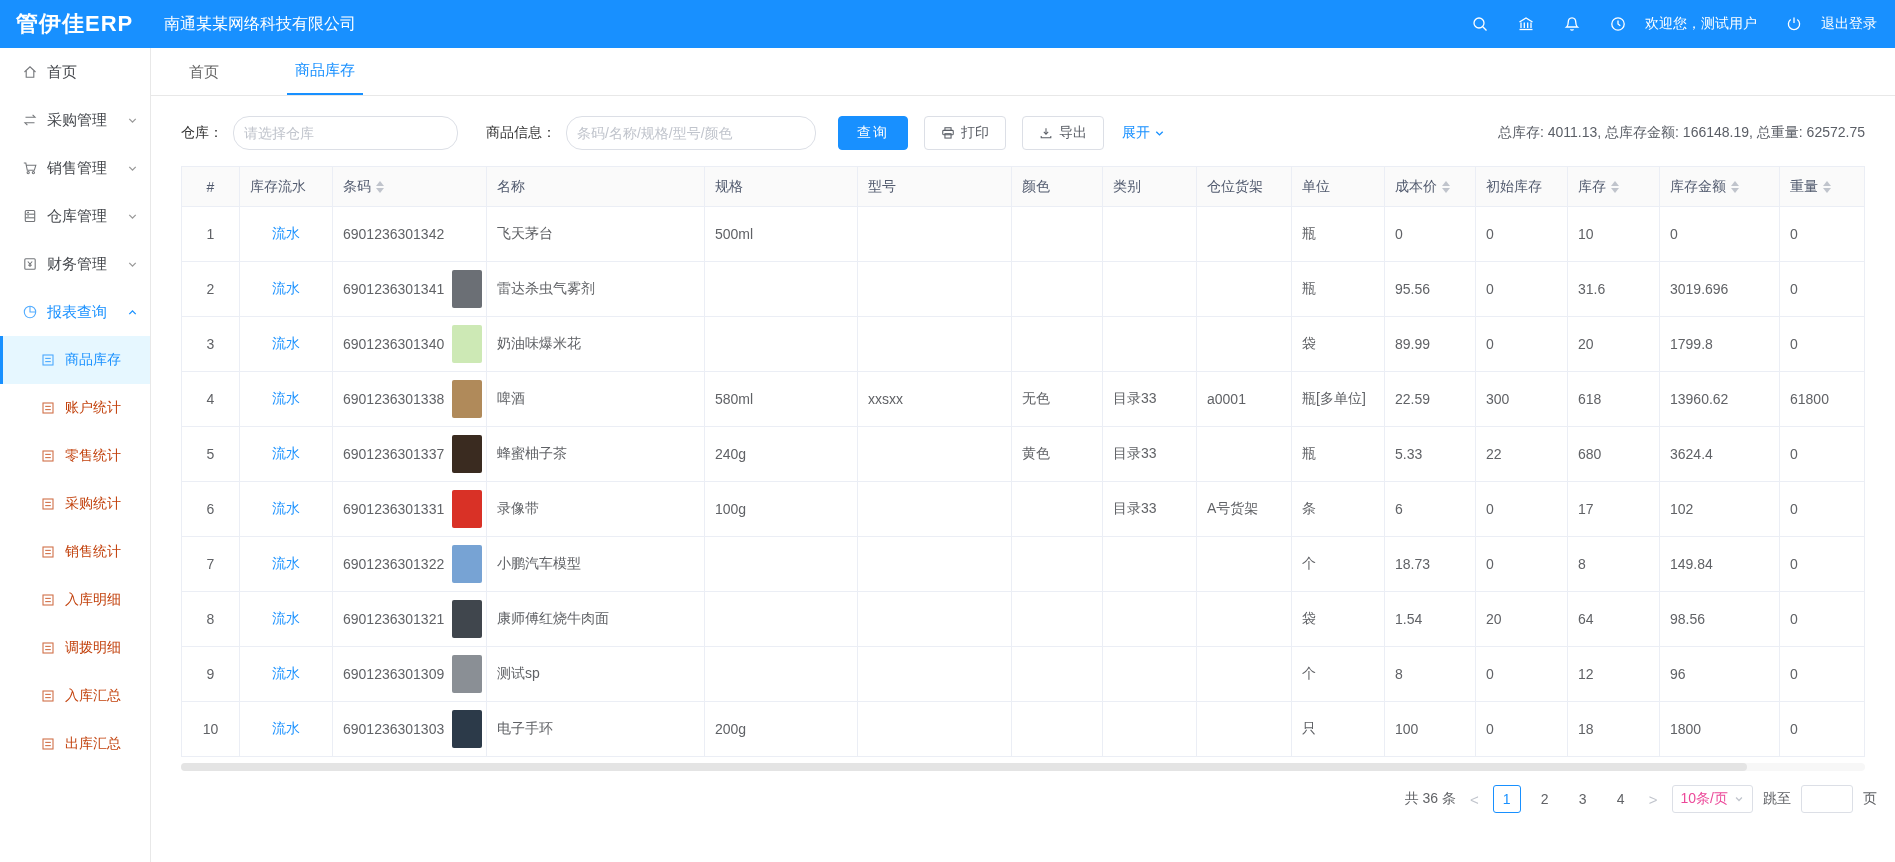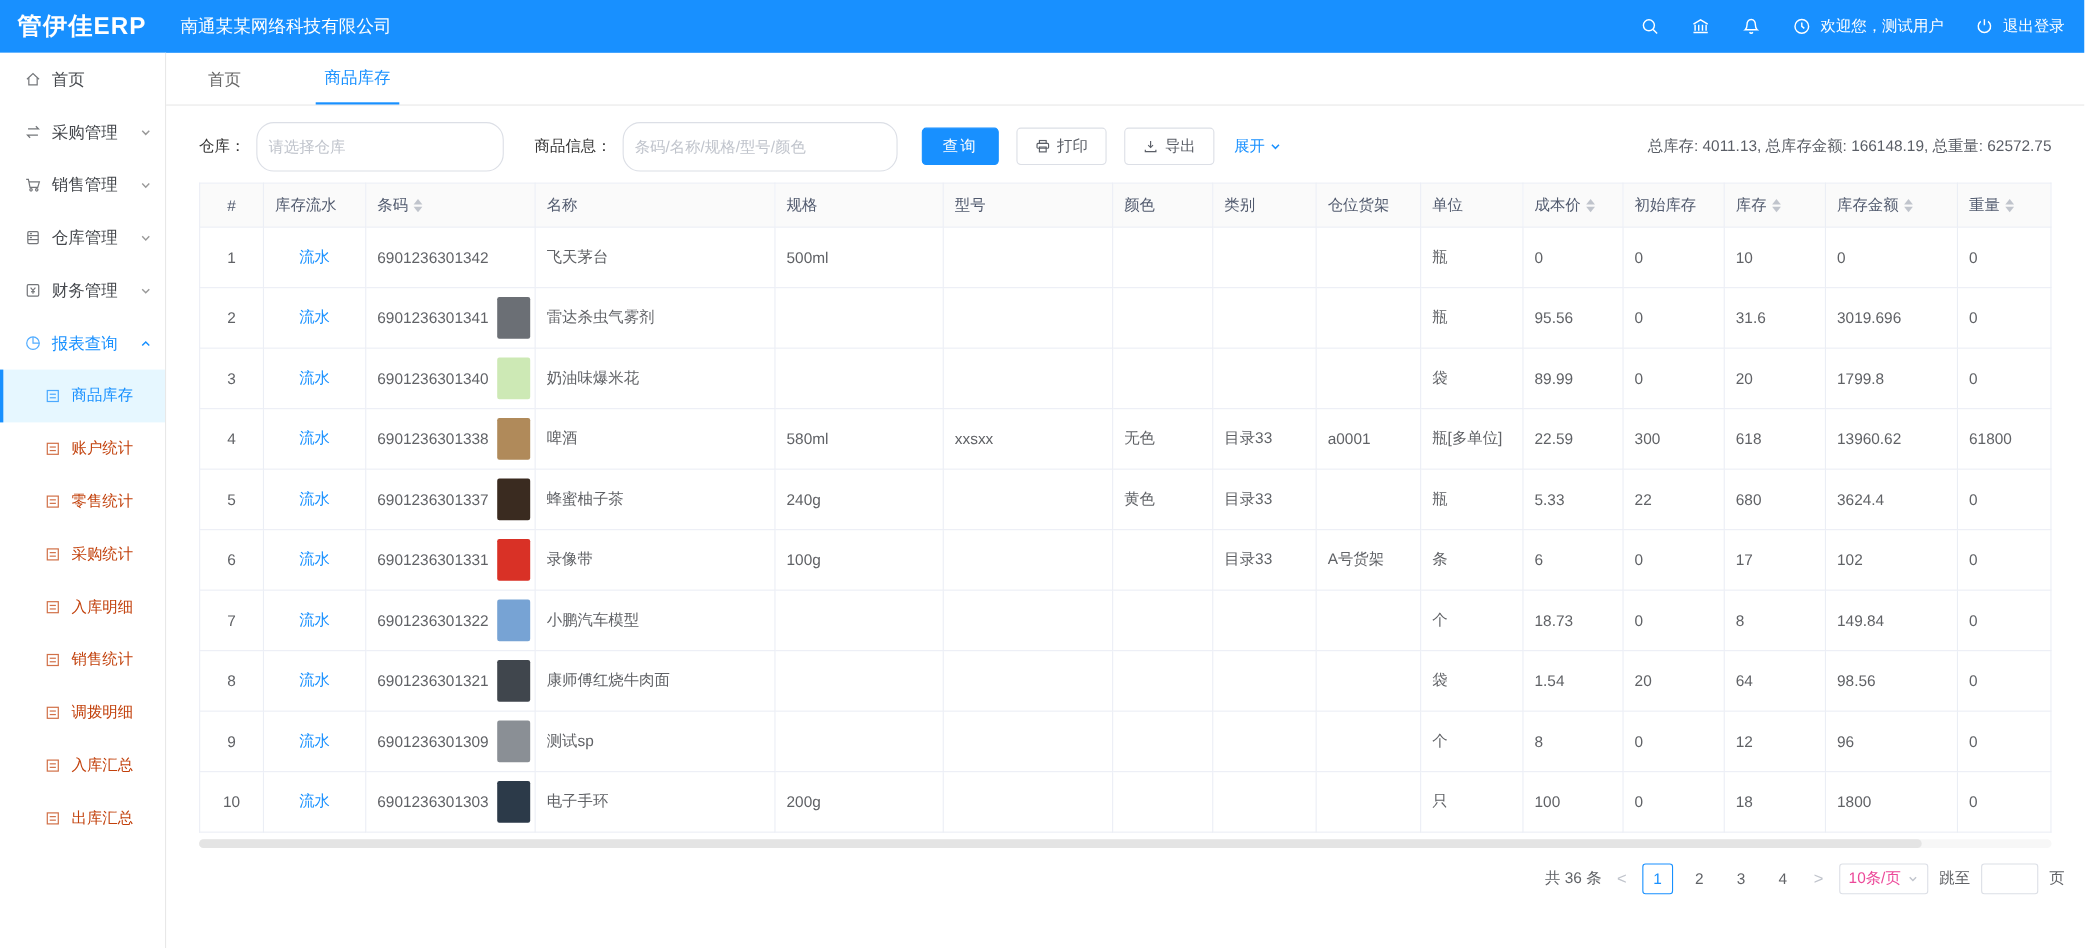--- a/index.html
+++ b/index.html
@@ -6,21 +6,21 @@
   html,body { width:1895px; height:862px; overflow:hidden; background:#fff;
               font-family:"Liberation Sans","DejaVu Sans",sans-serif; }
 
   
   .topbar { height:48px; background:#1890ff; color:#fff; display:flex; align-items:center; }
   .logo { width:150px; padding-left:16px; font-size:22px; font-weight:bold; letter-spacing:1px; }
   .company { font-size:16px; margin-left:14px; }
   .top-right { margin-left:auto; display:flex; align-items:center; gap:28px; padding-right:18px; font-size:14px; }
   .top-ico { width:18px; height:18px; display:inline-flex; cursor:pointer; }
   .top-ico svg { width:18px; height:18px; stroke:#fff; fill:none; stroke-width:1.3; }
-  .top-group { display:flex; align-items:center; gap:8px; cursor:pointer; }
+  .top-group { display:flex; align-items:center; gap:18px; cursor:pointer; }
 
   
   .shell { display:flex; height:814px; }
   .sidebar { width:151px; border-right:1px solid #e8e8e8; overflow:hidden; background:#fff; }
   .side-item { height:48px; display:flex; align-items:center; padding-left:22px; font-size:15px;
                color:#45484d; cursor:pointer; position:relative; }
   .side-item.sub { padding-left:40px; font-size:14px; color:#c2410c; }
   .side-item.hl { color:#1890ff; }
   .side-item.active { background:#e6f7ff; color:#1890ff; }
   .side-item.active::before { content:""; position:absolute; left:0; top:0; bottom:0; width:3px; background:#1890ff; }
@@ -33,21 +33,21 @@
 
   
   .main { flex:1; display:flex; flex-direction:column; }
   .tabbar { height:48px; border-bottom:1px solid #e8e8e8; display:flex; align-items:flex-end; padding-left:30px; gap:60px; }
   .tab { font-size:15px; color:#666; padding:0 8px 13px; cursor:pointer; }
   .tab.active { color:#1890ff; border-bottom:2px solid #1890ff; }
 
   
   .filters { display:flex; align-items:center; margin:20px 30px 0 30px; height:34px; font-size:14px; color:#333; }
   .f-label { margin-right:10px; white-space:nowrap; }
-  .f-select, .f-input { height:45px; border:1px solid #dcdfe6; border-radius:16px; background:#fff;
+  .f-select, .f-input { height:34px; border:1px solid #dcdfe6; border-radius:16px; background:#fff;
                         font-size:14px; padding:0 10px; color:#333;
                         font-family:"Liberation Sans","DejaVu Sans",sans-serif; }
   .f-select { width:225px; margin-right:28px; }
   .f-input  { width:250px; margin-right:22px; }
   ::placeholder { color:#c0c4cc; opacity:1; }
   .btn { height:34px; border-radius:4px; font-size:14px; display:inline-flex; align-items:center; justify-content:center;
          cursor:pointer; border:1px solid #dcdfe6; background:#fff; color:#5a5e66; padding:0 16px; gap:6px; }
   .btn svg { width:14px; height:14px; stroke:#5a5e66; fill:none; stroke-width:1.2; }
   .btn.primary { background:#1890ff; border-color:#1890ff; color:#fff; width:70px; letter-spacing:2px; }
   .btn + .btn { margin-left:16px; }
@@ -263,31 +263,31 @@
         <span class="s-label">采购统计</span>
       </div>
       <div class="side-item sub">
         <span class="s-icon">
           <svg viewBox="0 0 16 16">
             <rect x="3" y="3" width="10" height="10"></rect>
             <line x1="5.2" y1="6.4" x2="10.8" y2="6.4"></line>
             <line x1="5.2" y1="9.6" x2="10.8" y2="9.6"></line>
           </svg>
         </span>
+        <span class="s-label">销售统计</span>
+      </div>
+      <div class="side-item sub">
+        <span class="s-icon">
+          <svg viewBox="0 0 16 16">
+            <rect x="3" y="3" width="10" height="10"></rect>
+            <line x1="5.2" y1="6.4" x2="10.8" y2="6.4"></line>
+            <line x1="5.2" y1="9.6" x2="10.8" y2="9.6"></line>
+          </svg>
+        </span>
         <span class="s-label">入库明细</span>
-      </div>
-      <div class="side-item sub">
-        <span class="s-icon">
-          <svg viewBox="0 0 16 16">
-            <rect x="3" y="3" width="10" height="10"></rect>
-            <line x1="5.2" y1="6.4" x2="10.8" y2="6.4"></line>
-            <line x1="5.2" y1="9.6" x2="10.8" y2="9.6"></line>
-          </svg>
-        </span>
-        <span class="s-label">销售统计</span>
       </div>
       <div class="side-item sub">
         <span class="s-icon">
           <svg viewBox="0 0 16 16">
             <rect x="3" y="3" width="10" height="10"></rect>
             <line x1="5.2" y1="6.4" x2="10.8" y2="6.4"></line>
             <line x1="5.2" y1="9.6" x2="10.8" y2="9.6"></line>
           </svg>
         </span>
         <span class="s-label">调拨明细</span>

